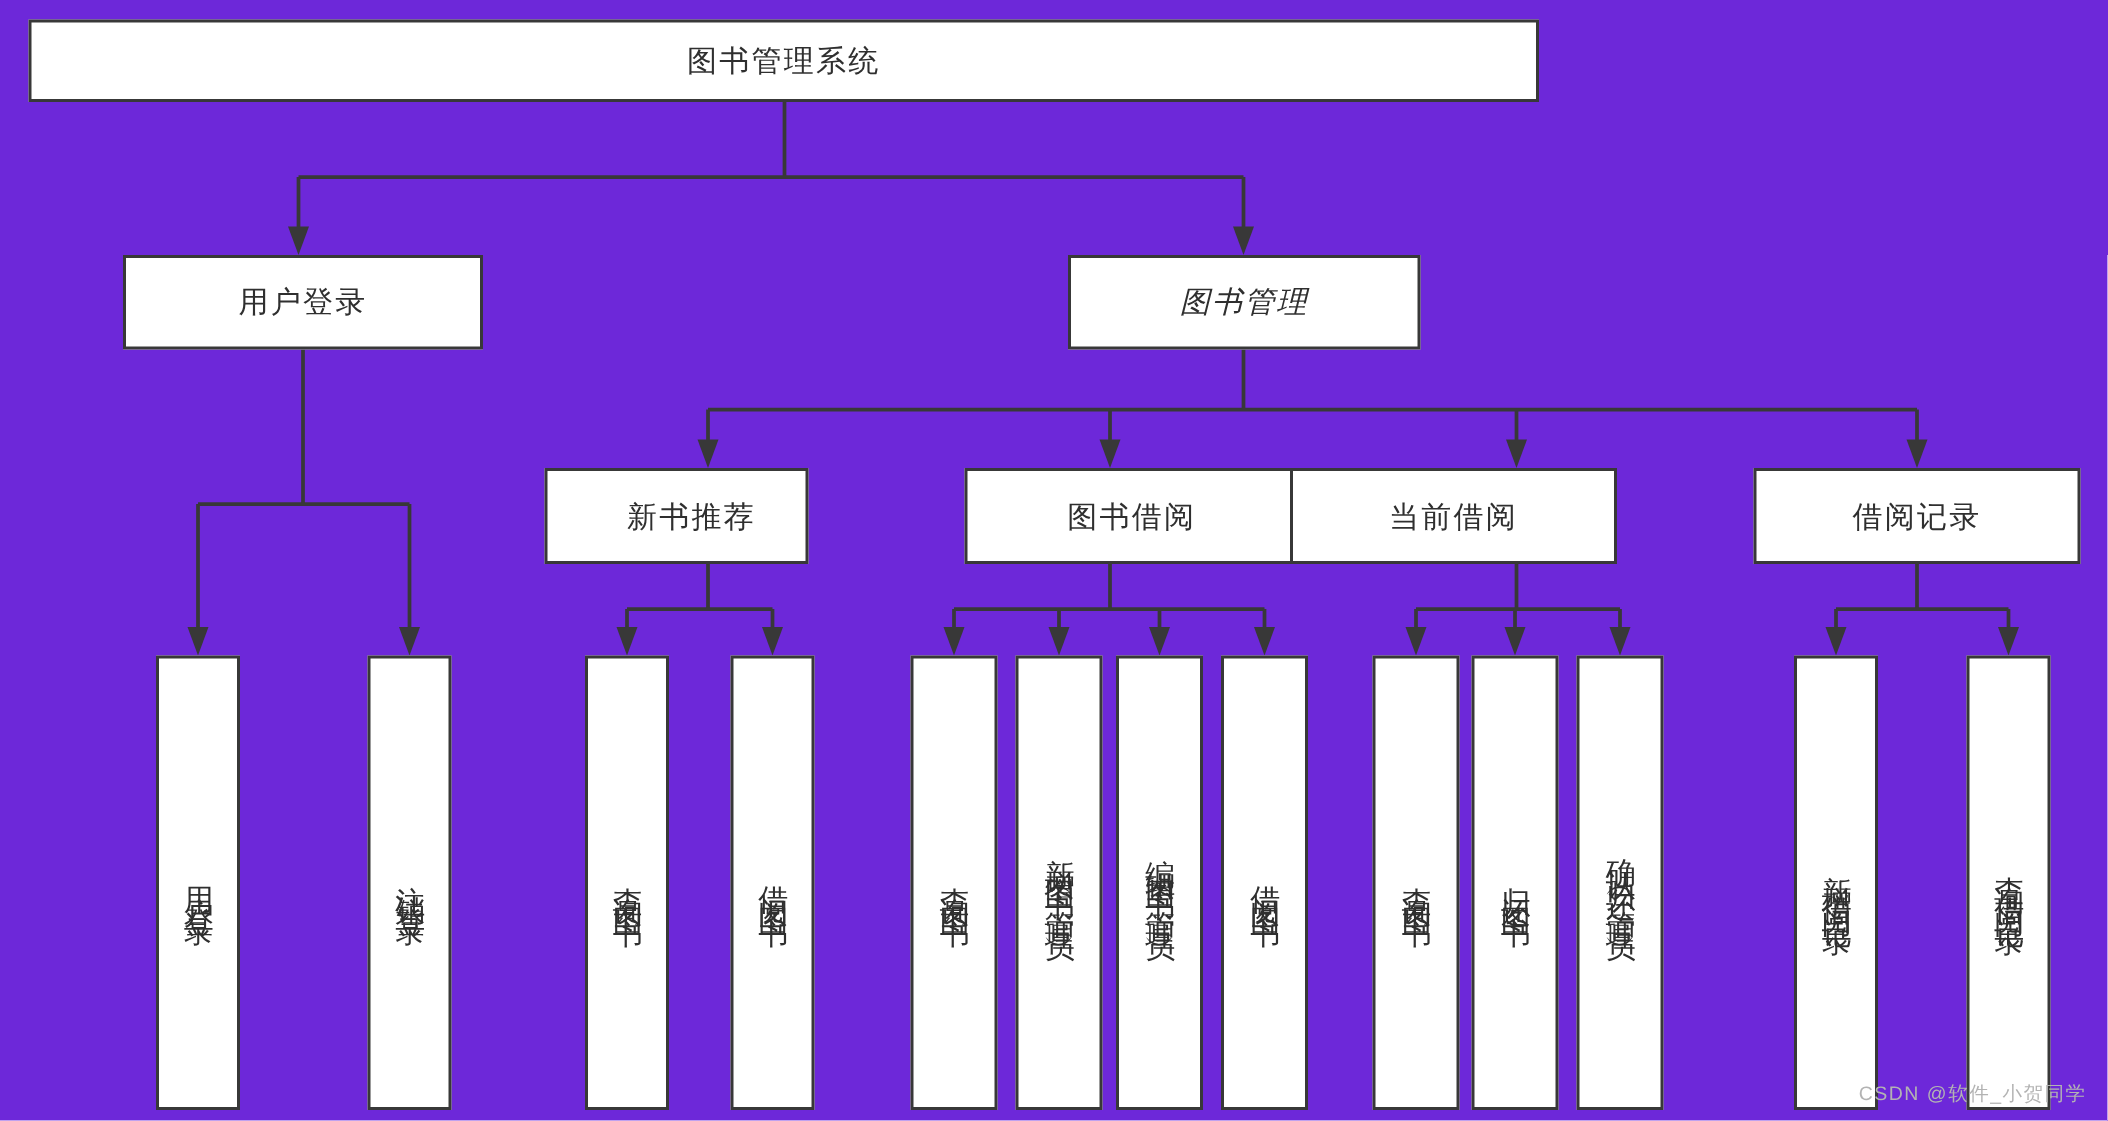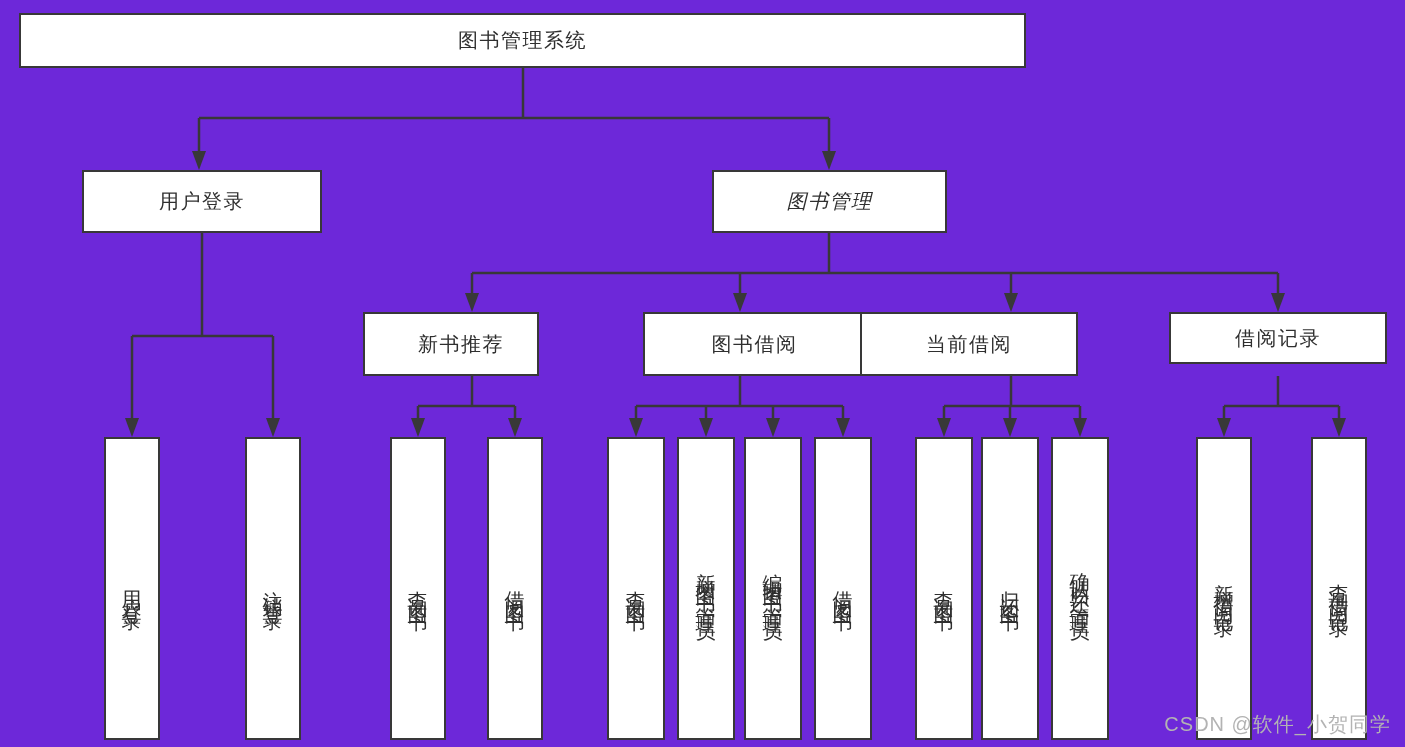--- a/index.html
+++ b/index.html
@@ -24,38 +24,38 @@
   }
   
   #n-root   { left:19px;  top:13px;  width:1007px; height:55px; }
   
   #n-login  { left:82px;  top:170px; width:240px;  height:63px; }
   #n-bookmg { left:712px; top:170px; width:235px;  height:63px;font-style:italic; }
   
   #n-newrec { left:363px;  top:312px; width:176px; height:64px;padding-left:20px; }
   #n-borrow { left:631px;  top:312px; width:223px; height:64px;margin-left:12px; }
   #n-currb  { left:860px;  top:312px; width:218px; height:64px; }
-  #n-record { left:1169px; top:312px; width:218px; height:52px; }
+  #n-record { left:1169px; top:312px; width:218px; height:64px; }
   
   #l-ulogin  { left:104px;  width:56px; }
   #l-logout  { left:245px;  width:56px; }
   #l-query1  { left:390px;  width:56px; }
   #l-borrow1 { left:487px;  width:56px; }
   #l-query2  { left:607px;  width:58px; }
   #l-addbook { left:677px;  width:58px; }
   #l-editbk  { left:744px;  width:58px; }
   #l-borrow2 { left:814px;  width:58px; }
   #l-query3  { left:915px;  width:58px; }
   #l-return  { left:981px;  width:58px; }
   #l-confirm { left:1051px; width:58px; }
   #l-addrec  { left:1196px; width:56px; }
   #l-qryrec  { left:1311px; width:56px; }
   #watermark {
     position:absolute; right:14px; bottom:9px; z-index:5;
-    font-size:20px; color:#b3b3b3; letter-spacing:1px;
+    font-size:13px; color:#b3b3b3; letter-spacing:1px;
   }
 </style>
 </head>
 <body>
 
 <div id="canvas">
 
   <svg id="connectors" viewBox="0 0 1405 747" xmlns="http://www.w3.org/2000/svg">
     <g stroke="#383838" stroke-width="2.5" fill="none">
       <path d="M523 68 V118 M199 118 H829 M199 118 V153 M829 118 V153"></path>

